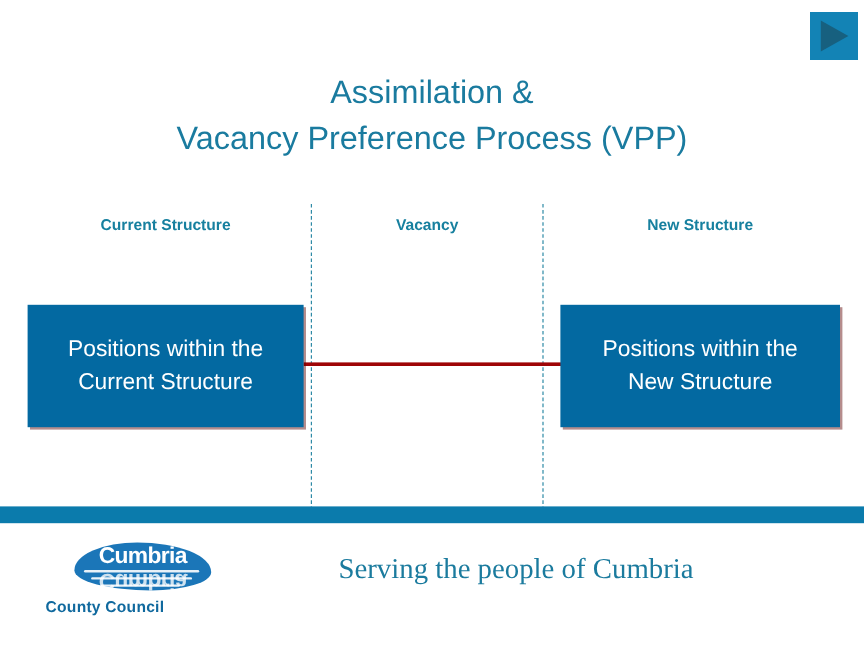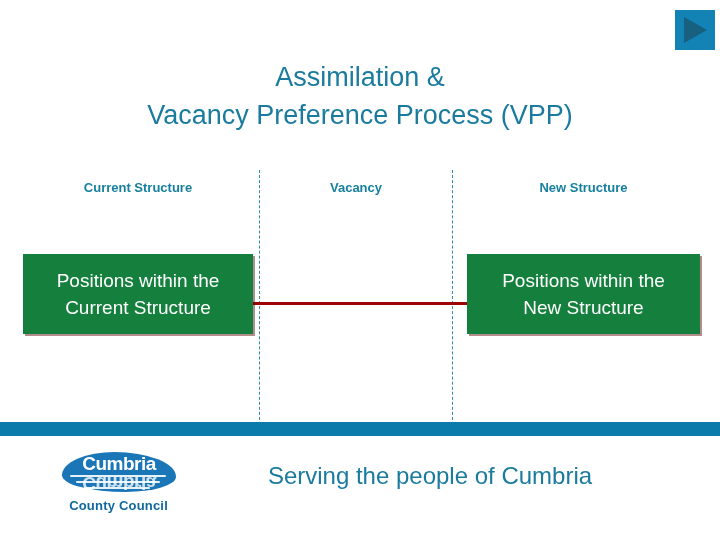--- a/index.html
+++ b/index.html
@@ -74,22 +74,22 @@
     width: 0;
     border-left: 1px dashed #2e8aa6;
   }
   .divider.d1 { left: 259px; }
   .divider.d2 { left: 452px; }
 
   
   .red-box {
     position: absolute;
     top: 254px;
-    height: 80px;
-    background: #15803d;
+    height: 102px;
+    background: #0369a1;
     box-shadow: 2px 2px 0 rgba(90, 0, 0, 0.45);
     color: #ffffff;
     font-size: 19px;
     line-height: 27px;
     text-align: center;
     display: flex;
     align-items: center;
     justify-content: center;
     white-space: pre-line;
   }
@@ -176,37 +176,38 @@
     border-radius: 2px;
   }
   .logo .r1 { left: 16px; top: 25px; width: 96px; }
   .logo .r2 { left: 22px; top: 31px; width: 84px; }
   .logo .r3 { left: 30px; top: 37px; width: 66px; }
   .logo .council {
     position: absolute;
     left: 0;
     top: 48px;
     width: 130px;
-    text-align: right;
+    text-align: left;
     color: #10699e;
     font-size: 13px;
     font-weight: bold;
     letter-spacing: 0.2px;
   }
 
   
   .tagline {
     position: absolute;
     left: 200px;
     top: 462px;
     width: 460px;
     text-align: center;
     color: #1b7b9e;
     font-size: 24px;
     font-weight: 400;
+    font-family: Liberation Serif, serif;
   }
 </style>
 </head>
 <body>
 
 <div id="slide">
 
   <div class="play-button">
     <div class="tri"></div>
   </div>

